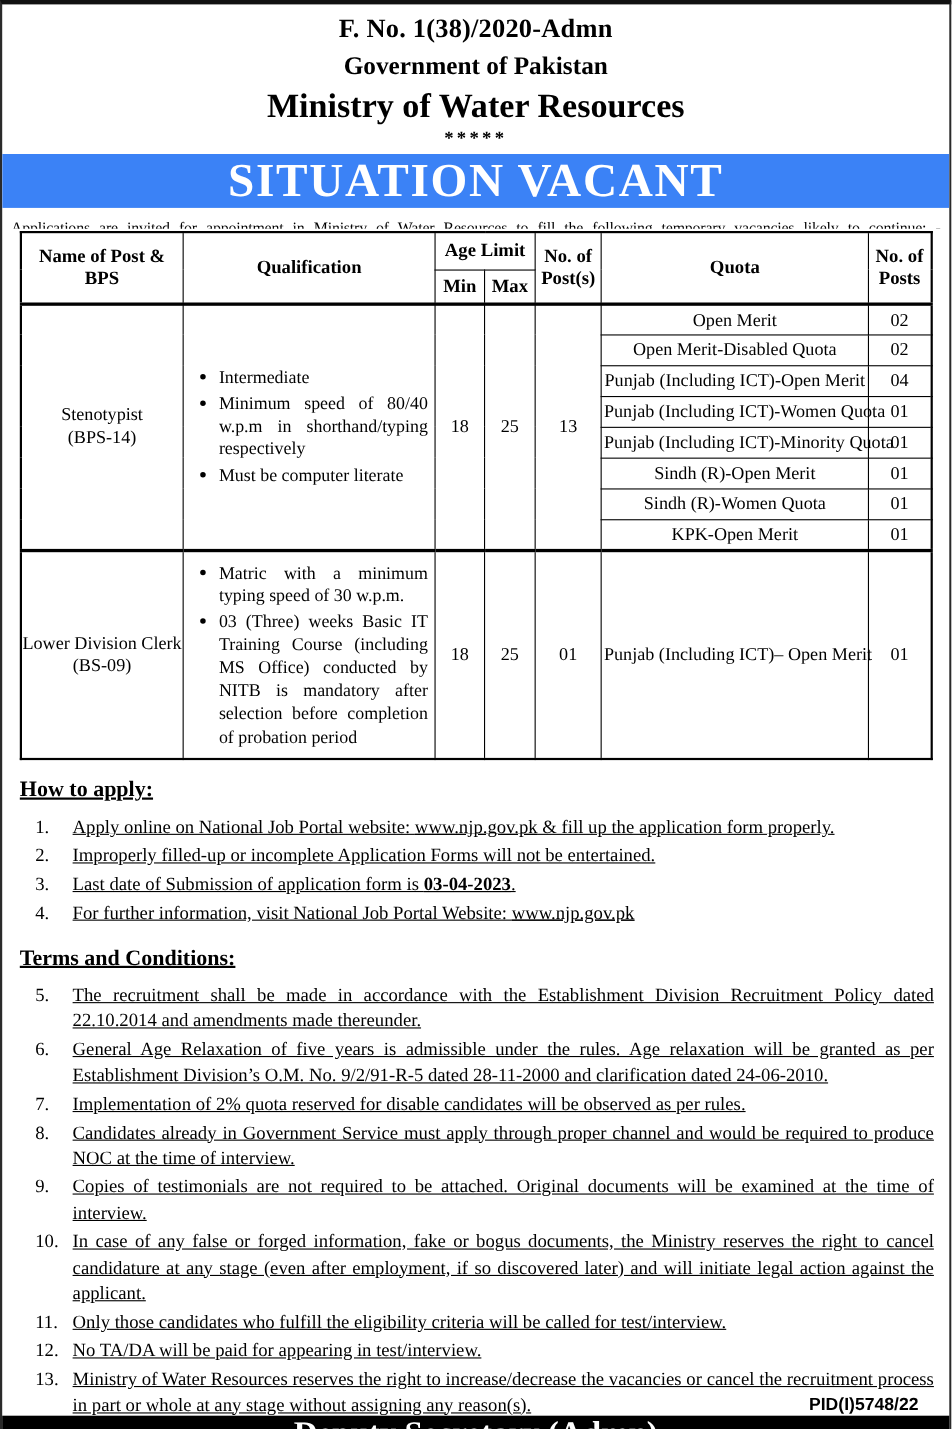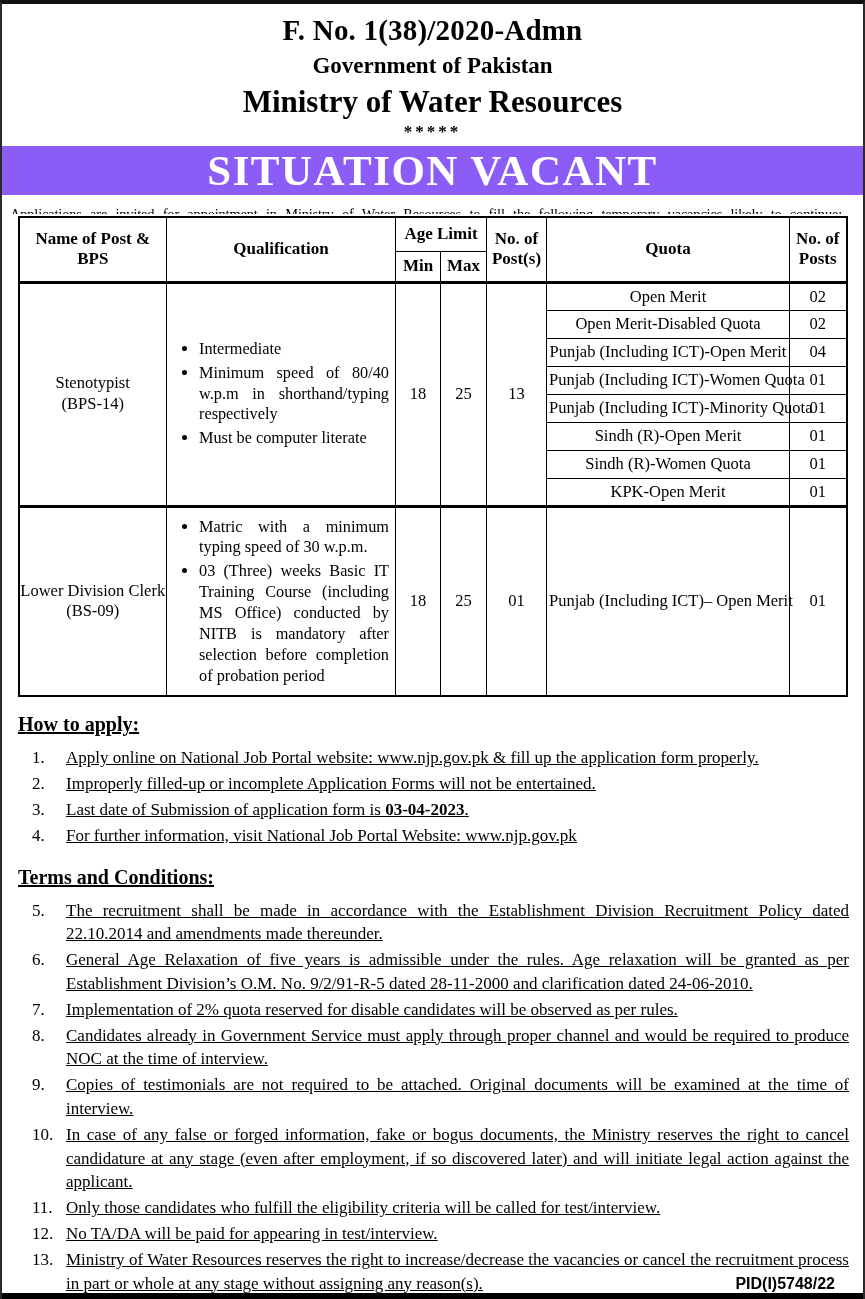--- a/index.html
+++ b/index.html
@@ -8,28 +8,28 @@
 
   .page {
     width: 865px; height: 1299px; background: #fff;
     border-left: 2px solid #2a2a2a; border-right: 2px solid #2a2a2a;
     border-top: 4px solid #111;
     display: flex; flex-direction: column; overflow: hidden;
   }
 
   
   .letterhead { text-align: center; padding-top: 10px; }
-  .file-no   { font-size: 29px; font-weight: bold; letter-spacing: .2px; }
+  .file-no   { font-size: 24px; font-weight: bold; letter-spacing: .2px; }
   .govt-line { font-size: 23px; font-weight: bold; margin-top: 6px; }
   .ministry  { font-size: 31px; font-weight: bold; margin-top: 5px; }
   .stars     { font-size: 17px; font-weight: bold; letter-spacing: 3px; margin-top: 2px; }
 
   
   .banner {
-    background: #8b5cf6; color: #fff; height: 56px; margin-top: 4px;
+    background: #3b82f6; color: #fff; height: 56px; margin-top: 4px;
     display: flex; align-items: center; justify-content: center;
   }
   .banner span { font-size: 43px; font-weight: bold; letter-spacing: 1.5px; }
 
   
   .intro {
     font-size: 14.5px; letter-spacing: -0.2px; padding: 11px 8px 8px 8px;
     text-align: justify; text-align-last: justify; white-space: nowrap; overflow: hidden;
   }
 

